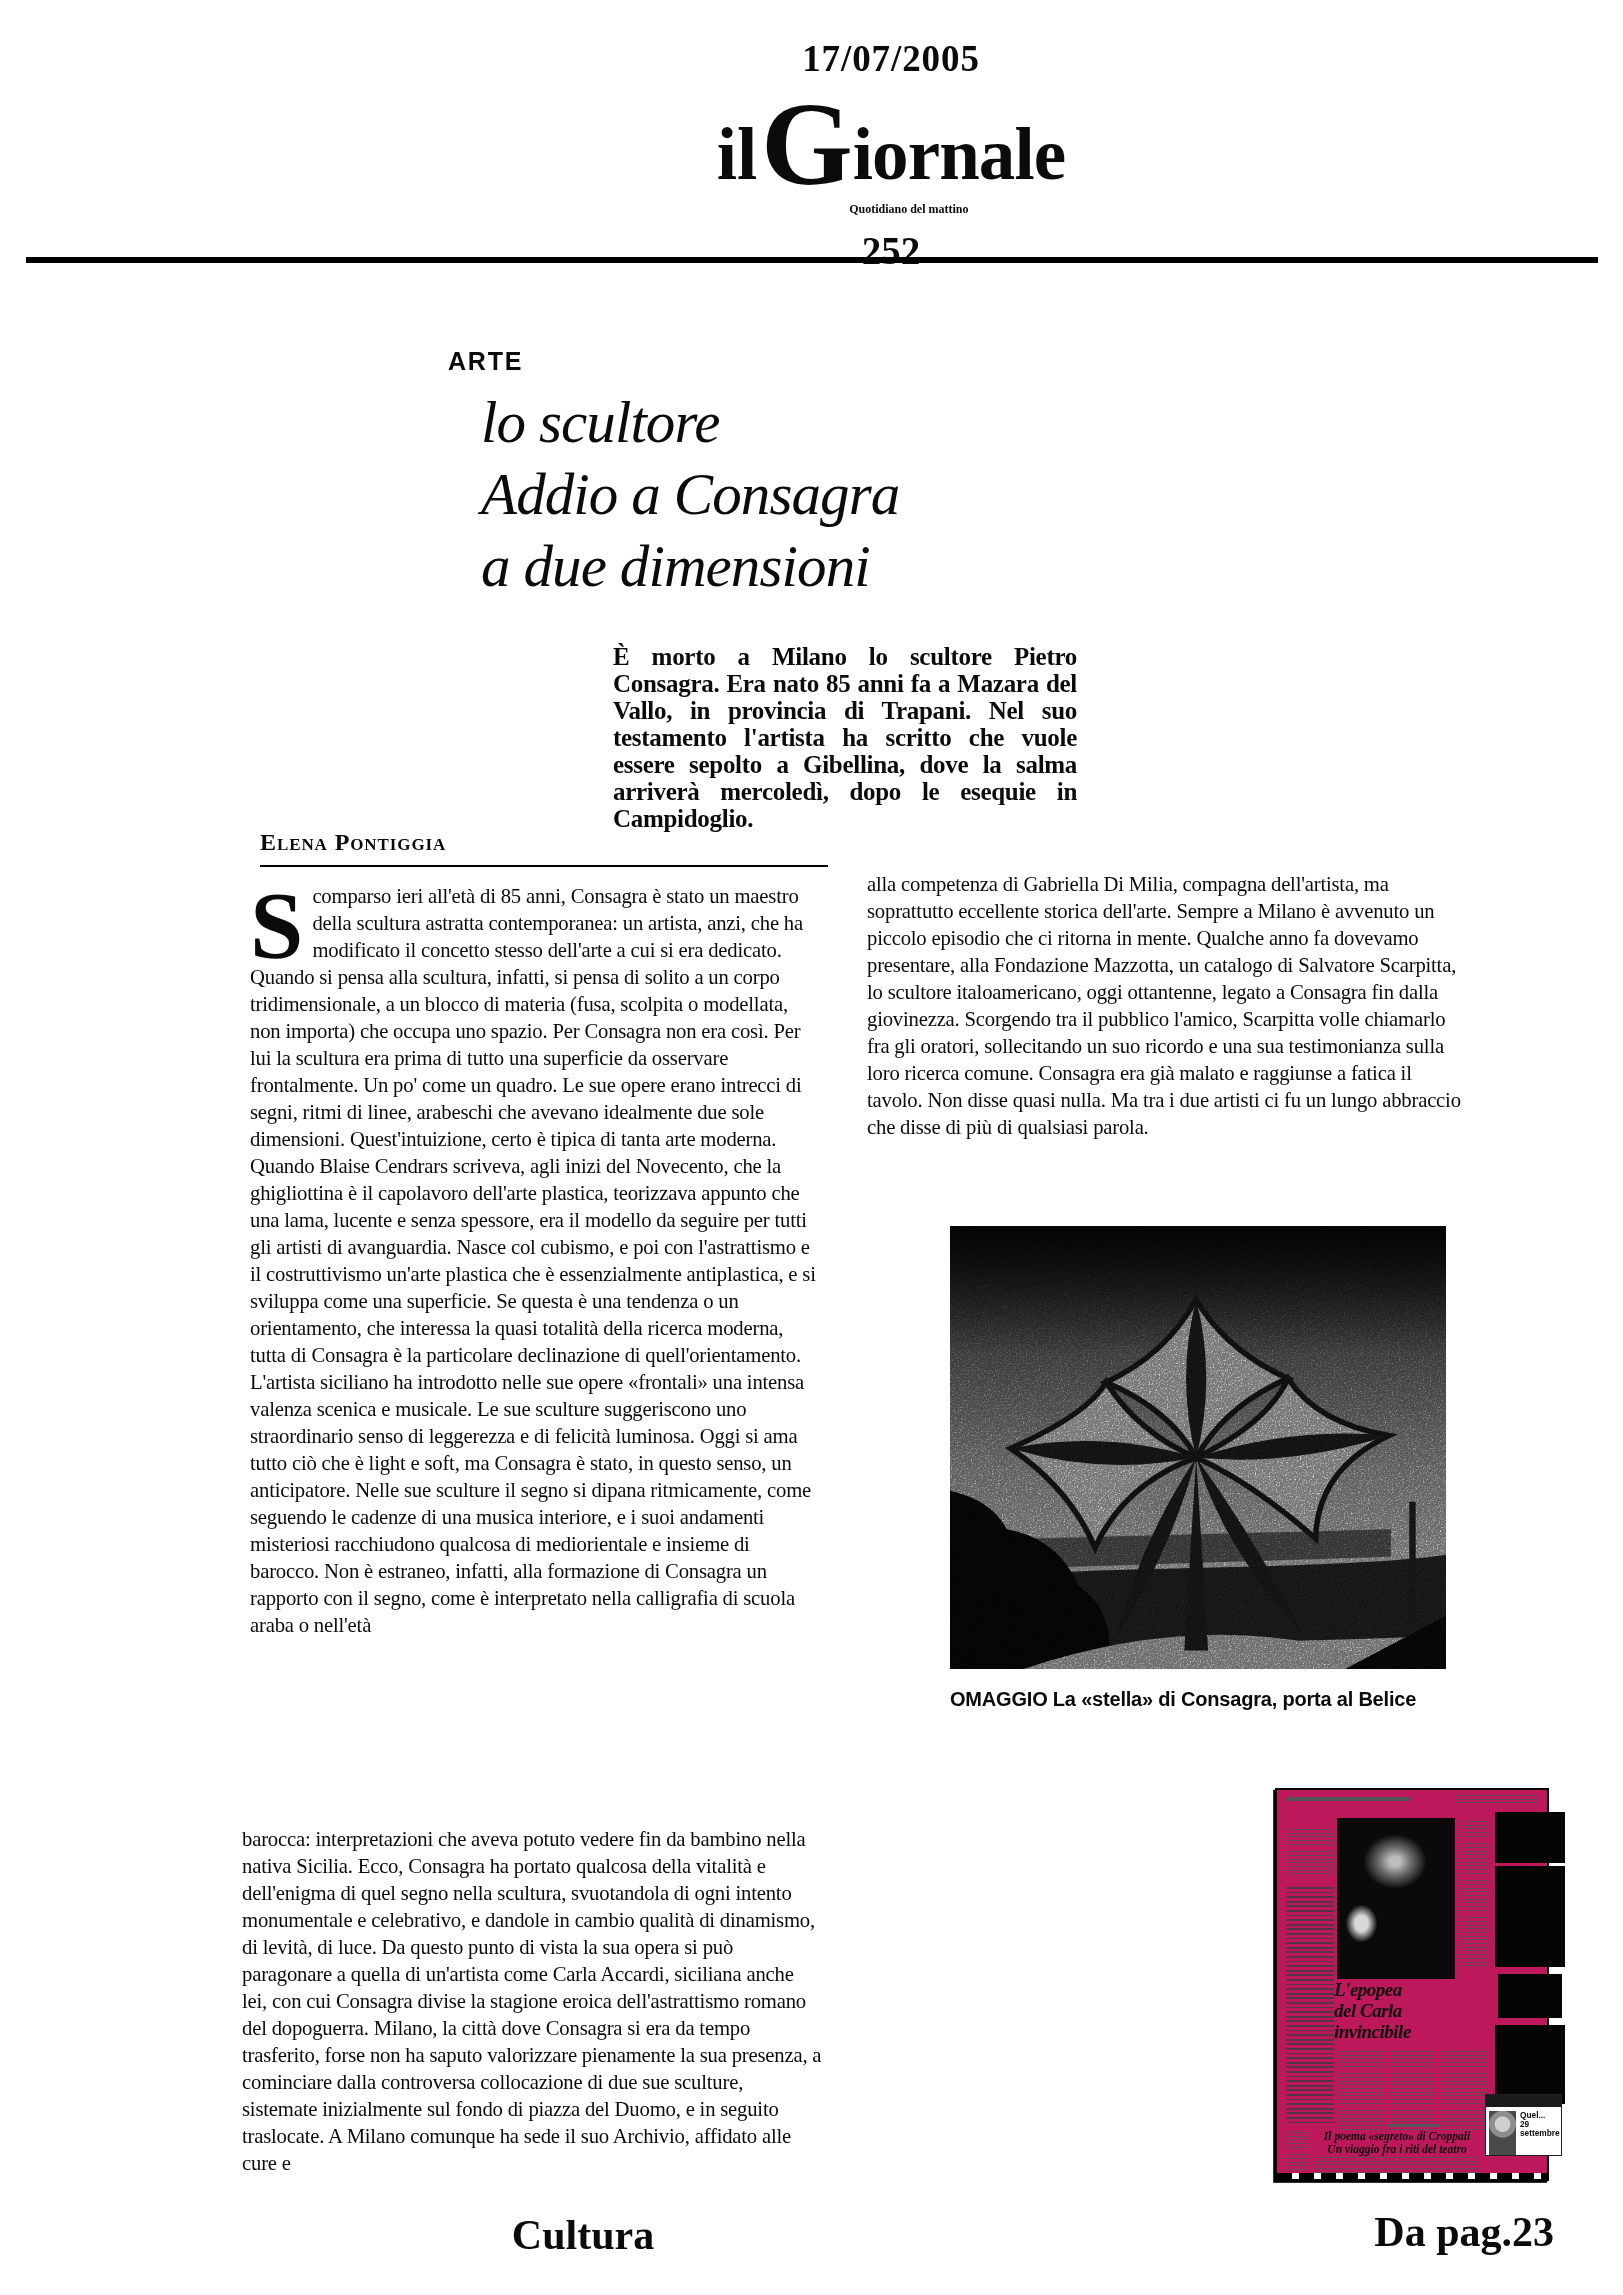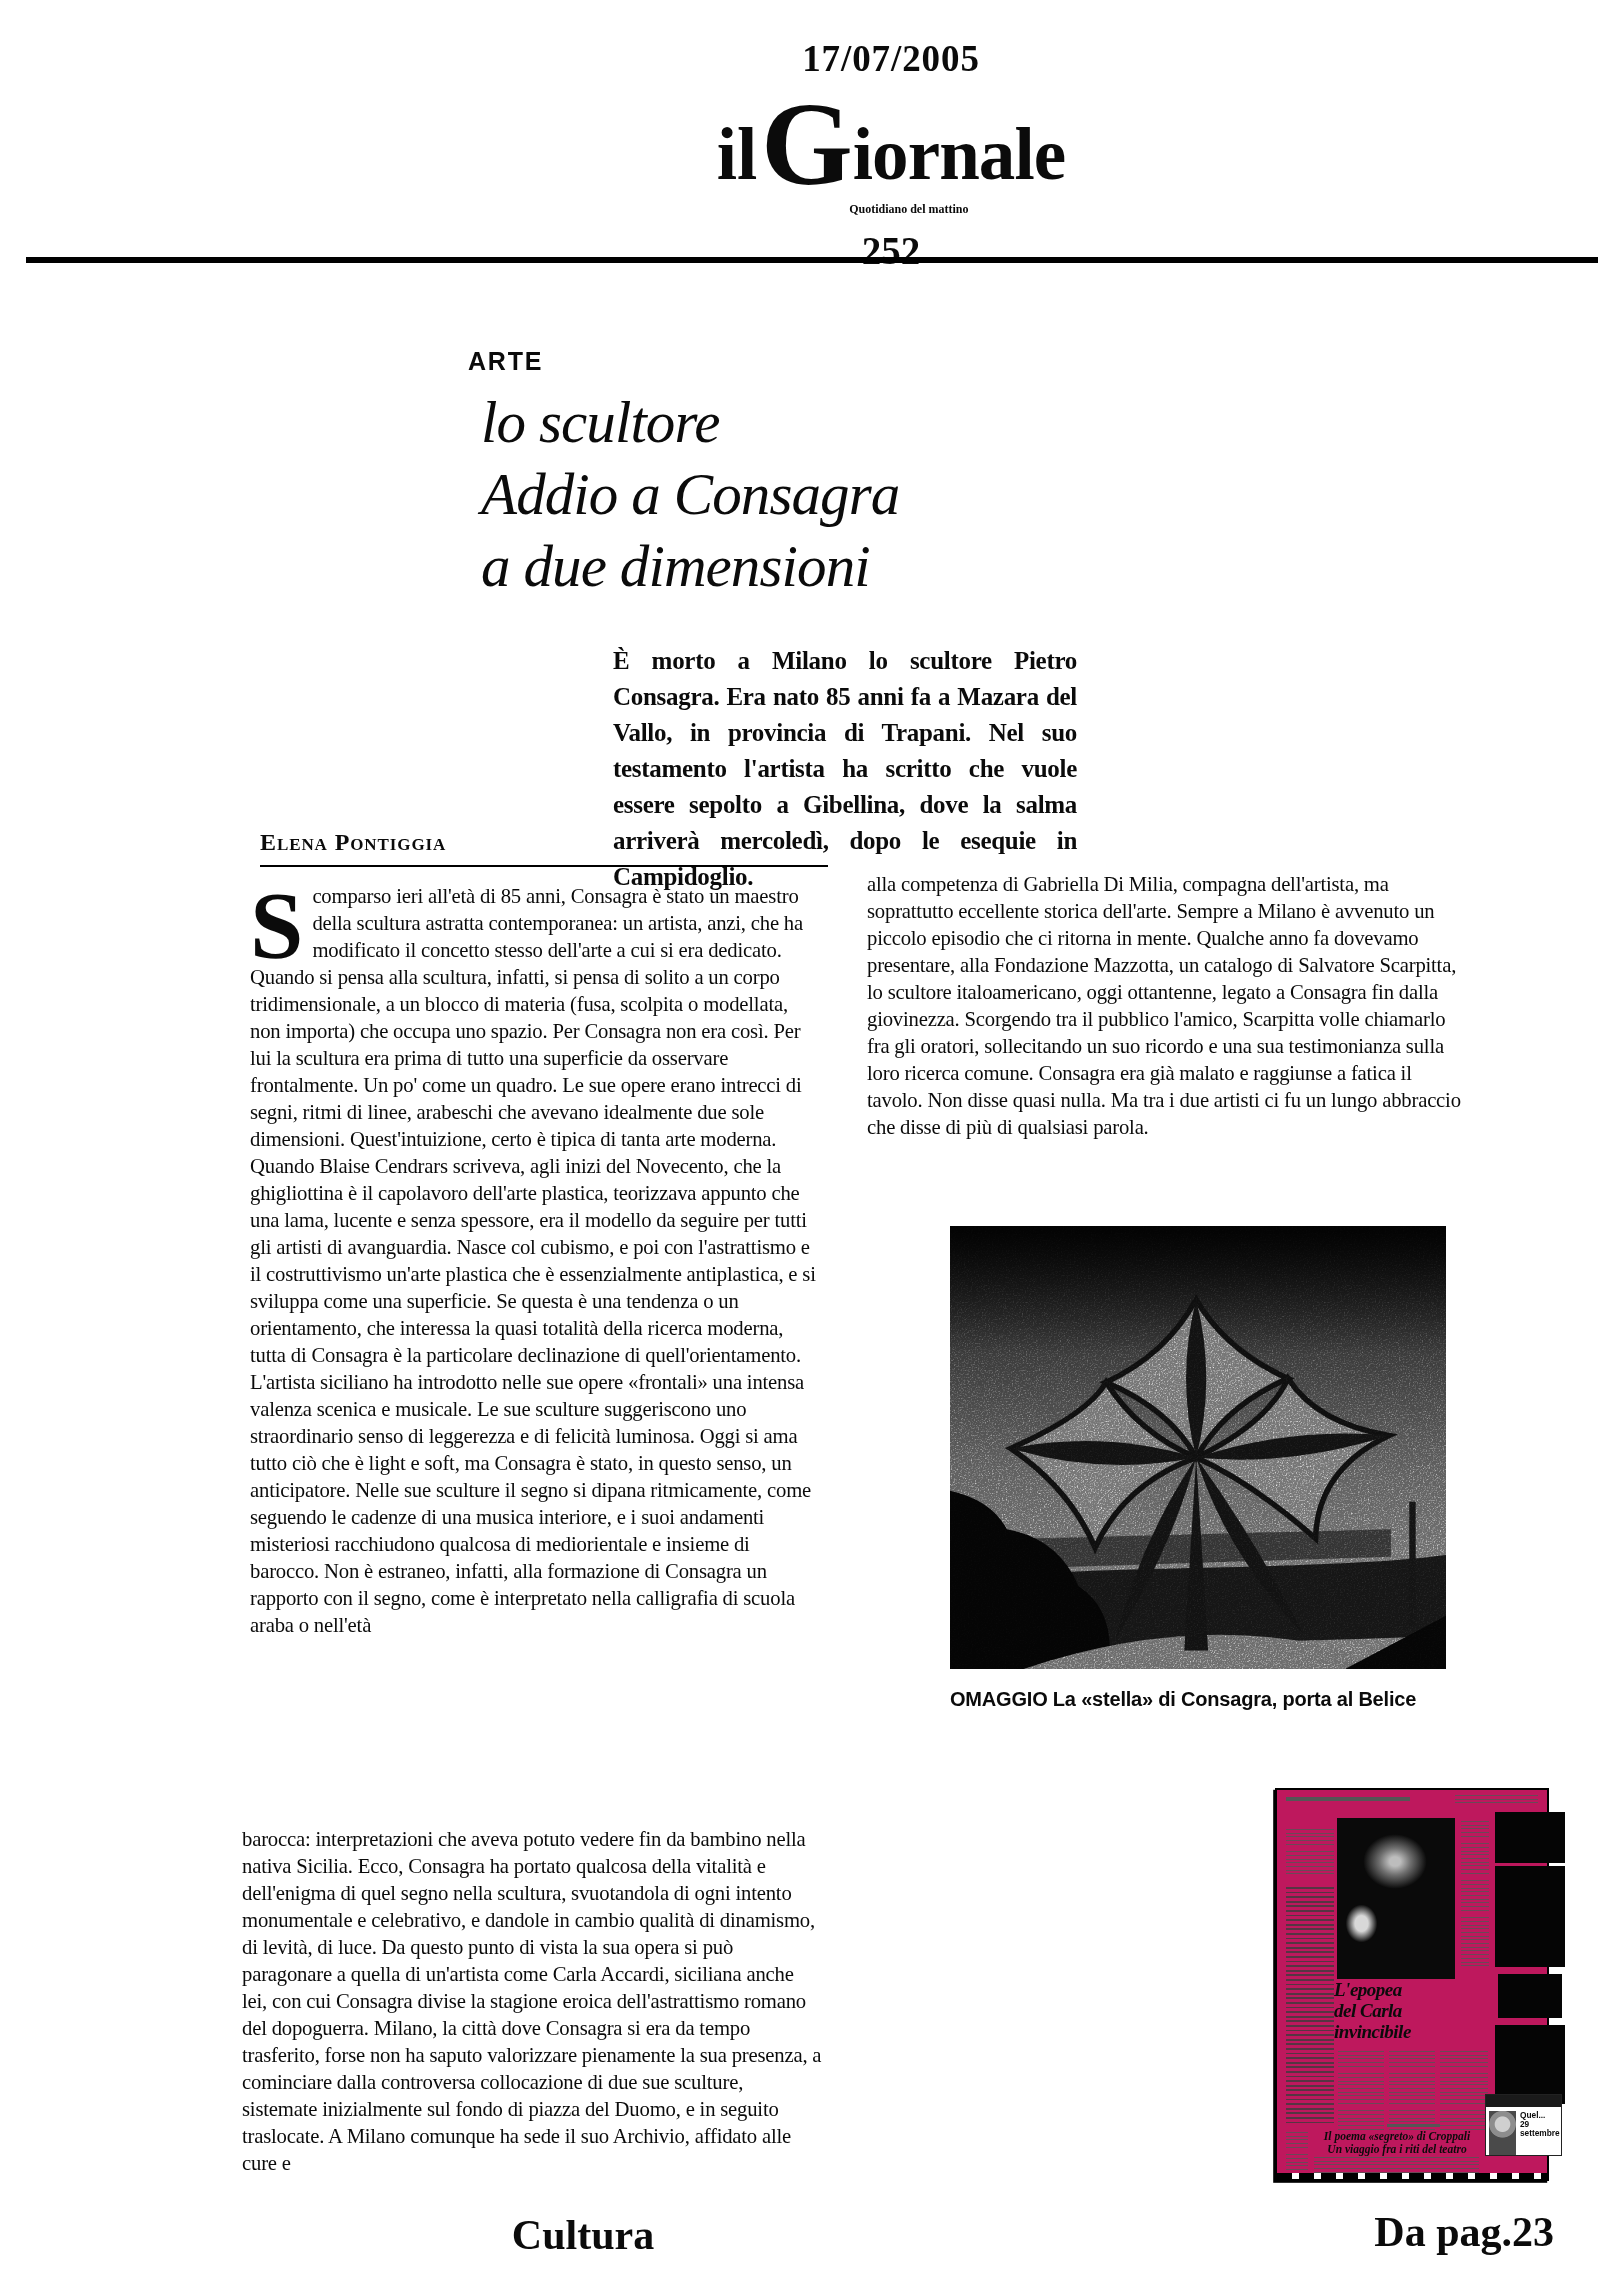--- a/index.html
+++ b/index.html
@@ -16,25 +16,25 @@
   .date { font-size:37px; font-weight:bold; letter-spacing:0.9px; }
   .logo { margin-top:5.5px; line-height:1; white-space:nowrap; position:relative; display:inline-block; }
   .logo .il   { font-size:73px; font-weight:bold; }
   .logo .bigG { font-size:118px; font-weight:bold; vertical-align:-5.5px; }
   .logo .rest { font-size:73px; font-weight:bold; letter-spacing:-0.9px; }
   .tagline { position:absolute; left:38%; bottom:-11px; font-size:12px; font-weight:bold; white-space:nowrap;text-align:right; }
   .issue { margin-top:24px; font-size:39px; font-weight:bold; }
   .toprule { left:26px; top:257px; width:1572px; height:6.4px; background:#000; }
 
   
-  .section-tag { left:468px; top:347px; font-family:"Liberation Sans",sans-serif;
+  .section-tag { left:448px; top:347px; font-family:"Liberation Sans",sans-serif;
                  font-size:25px; font-weight:bold; letter-spacing:1.8px;text-align:center; }
   .headline { left:481px; top:386px; font-style:italic; font-size:59px; line-height:72px;
               font-weight:500; letter-spacing:-0.9px; }
-  .lede { left:613px; top:643px; width:464px; font-size:25px; line-height:36px;
+  .lede { left:613px; top:643px; width:464px; font-size:25px; line-height:27px;
           font-weight:bold; text-align:justify; letter-spacing:-0.3px; }
   .byline { left:260px; top:829px; width:568px; padding-bottom:9.2px;
             border-bottom:2.8px solid #000; font-variant:small-caps;
             font-size:24px; font-weight:bold; letter-spacing:0.9px; }
 
   
   .bodytext { font-size:20.7px; line-height:27px; letter-spacing:-0.2px; text-align:left; }
   .col1a { left:250px; top:883px;  width:569px; }
   .col1b { left:242px; top:1826px; width:580px; }
   .col2  { left:867px; top:871px;  width:595px; }

